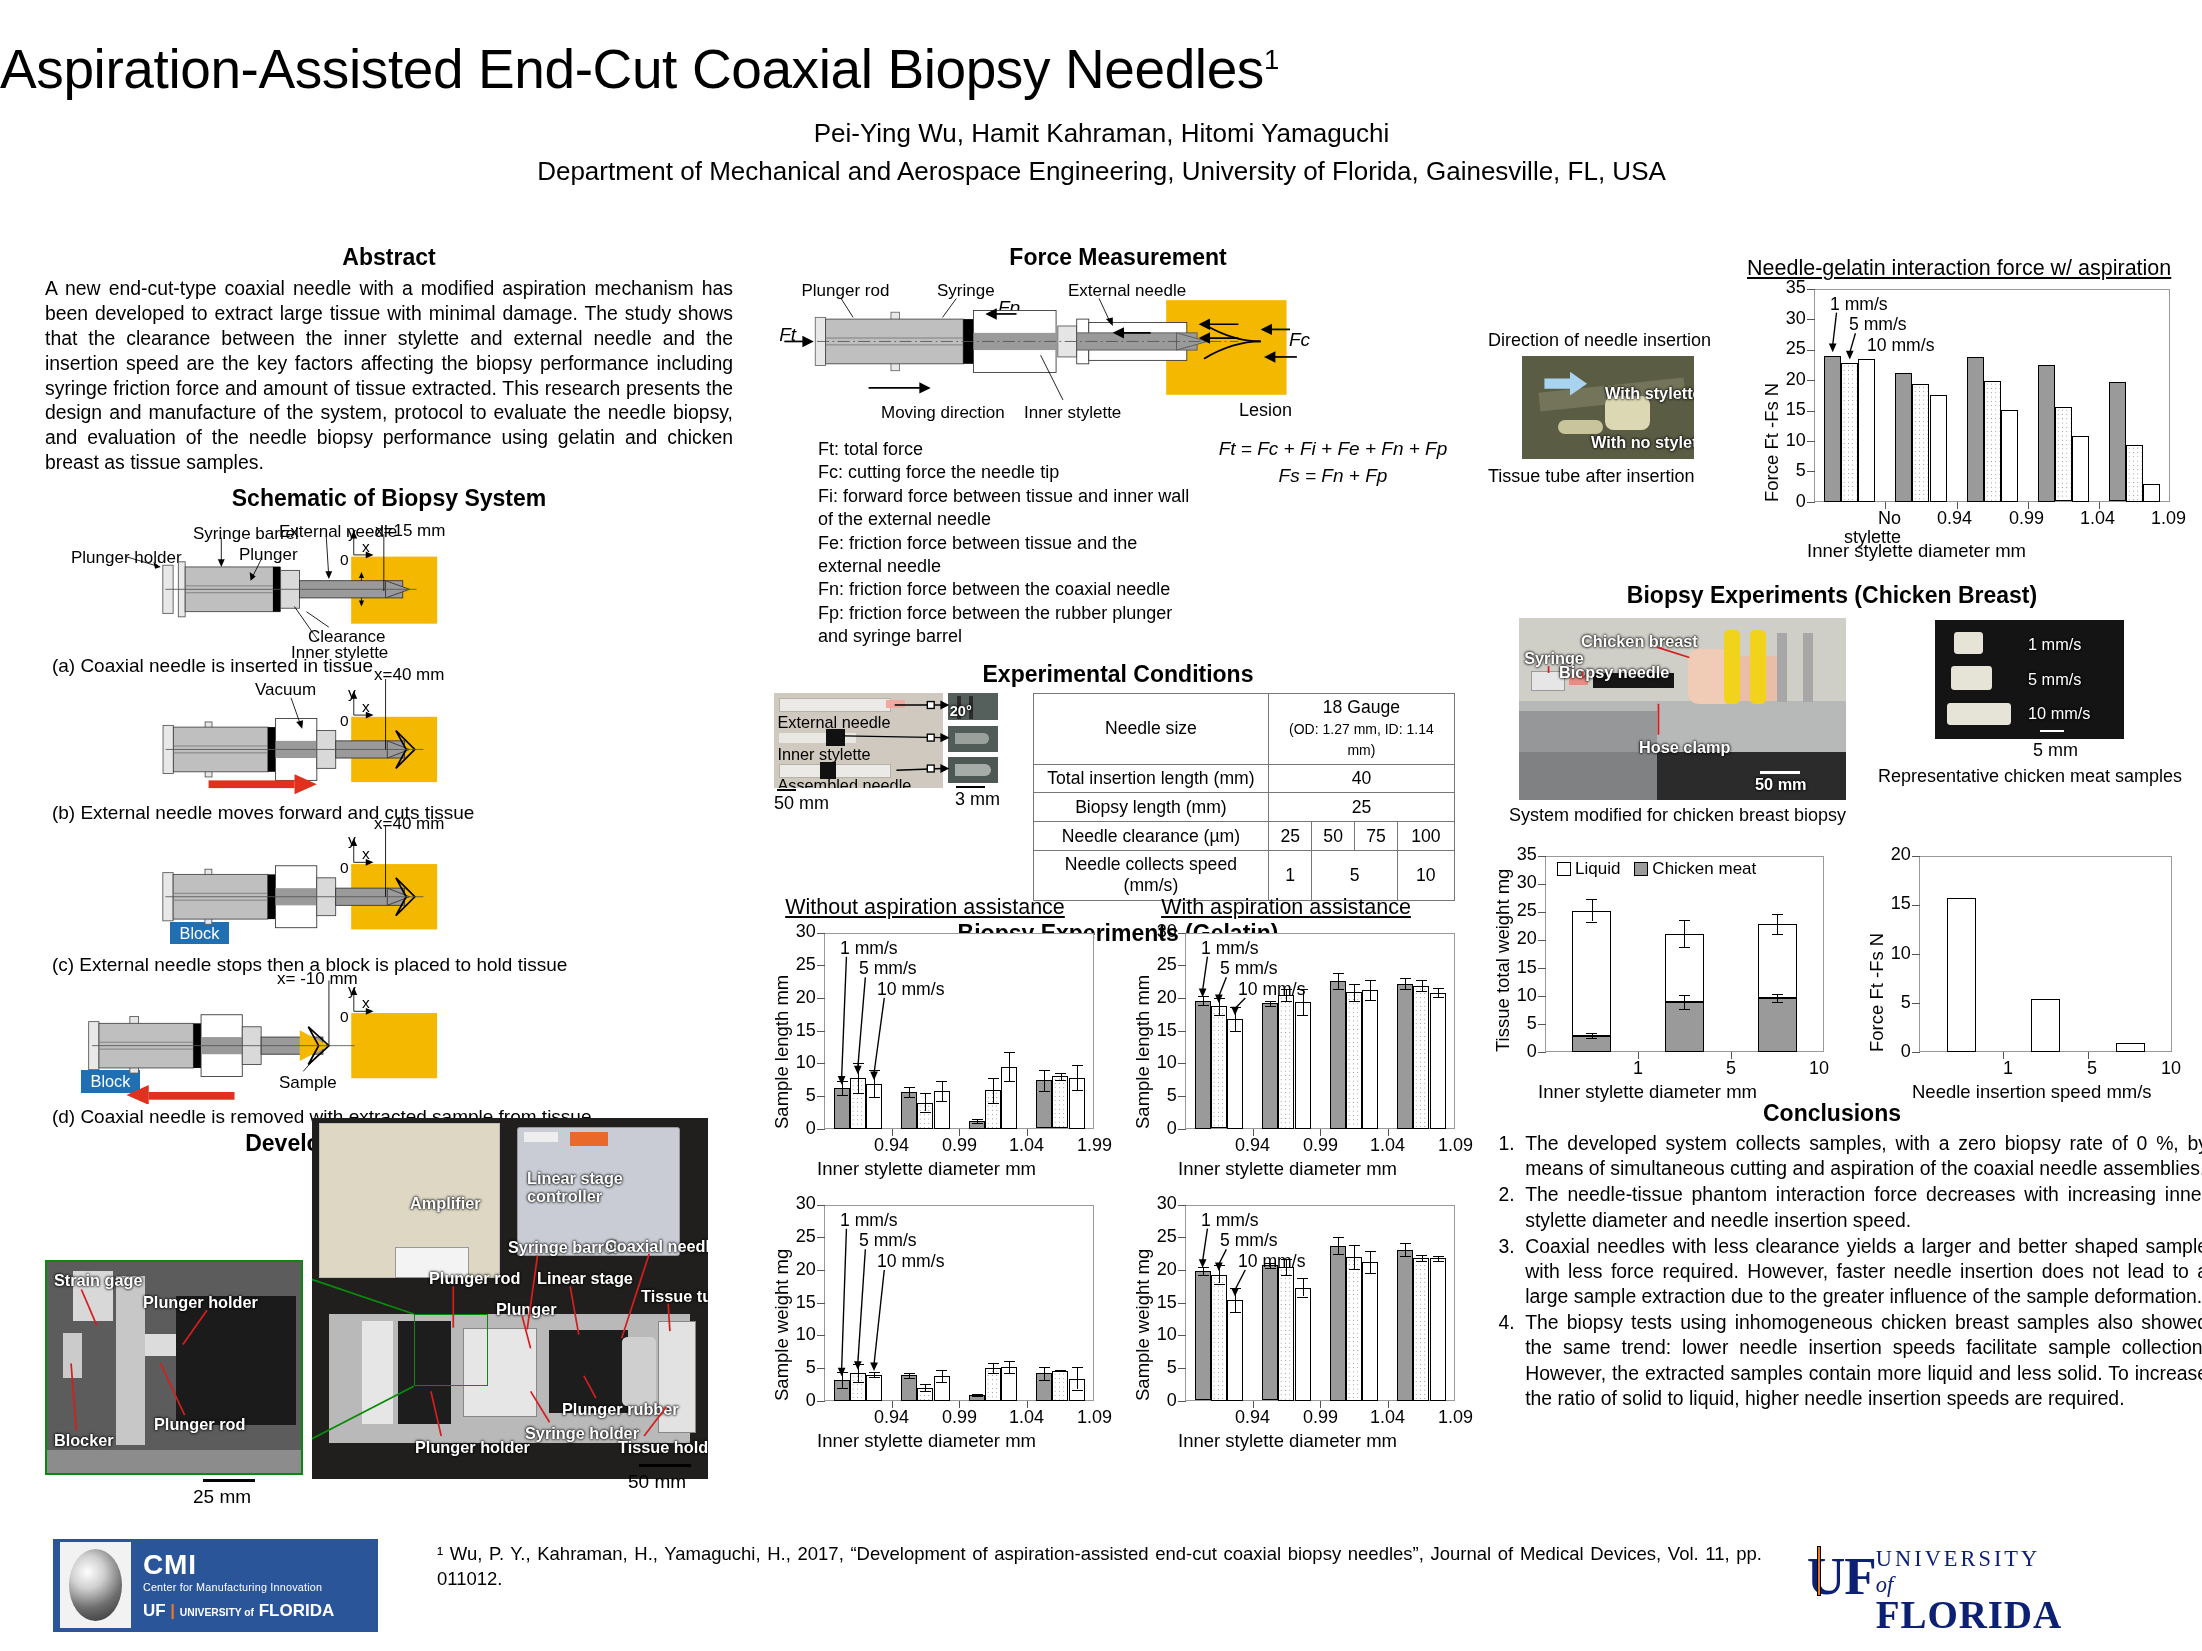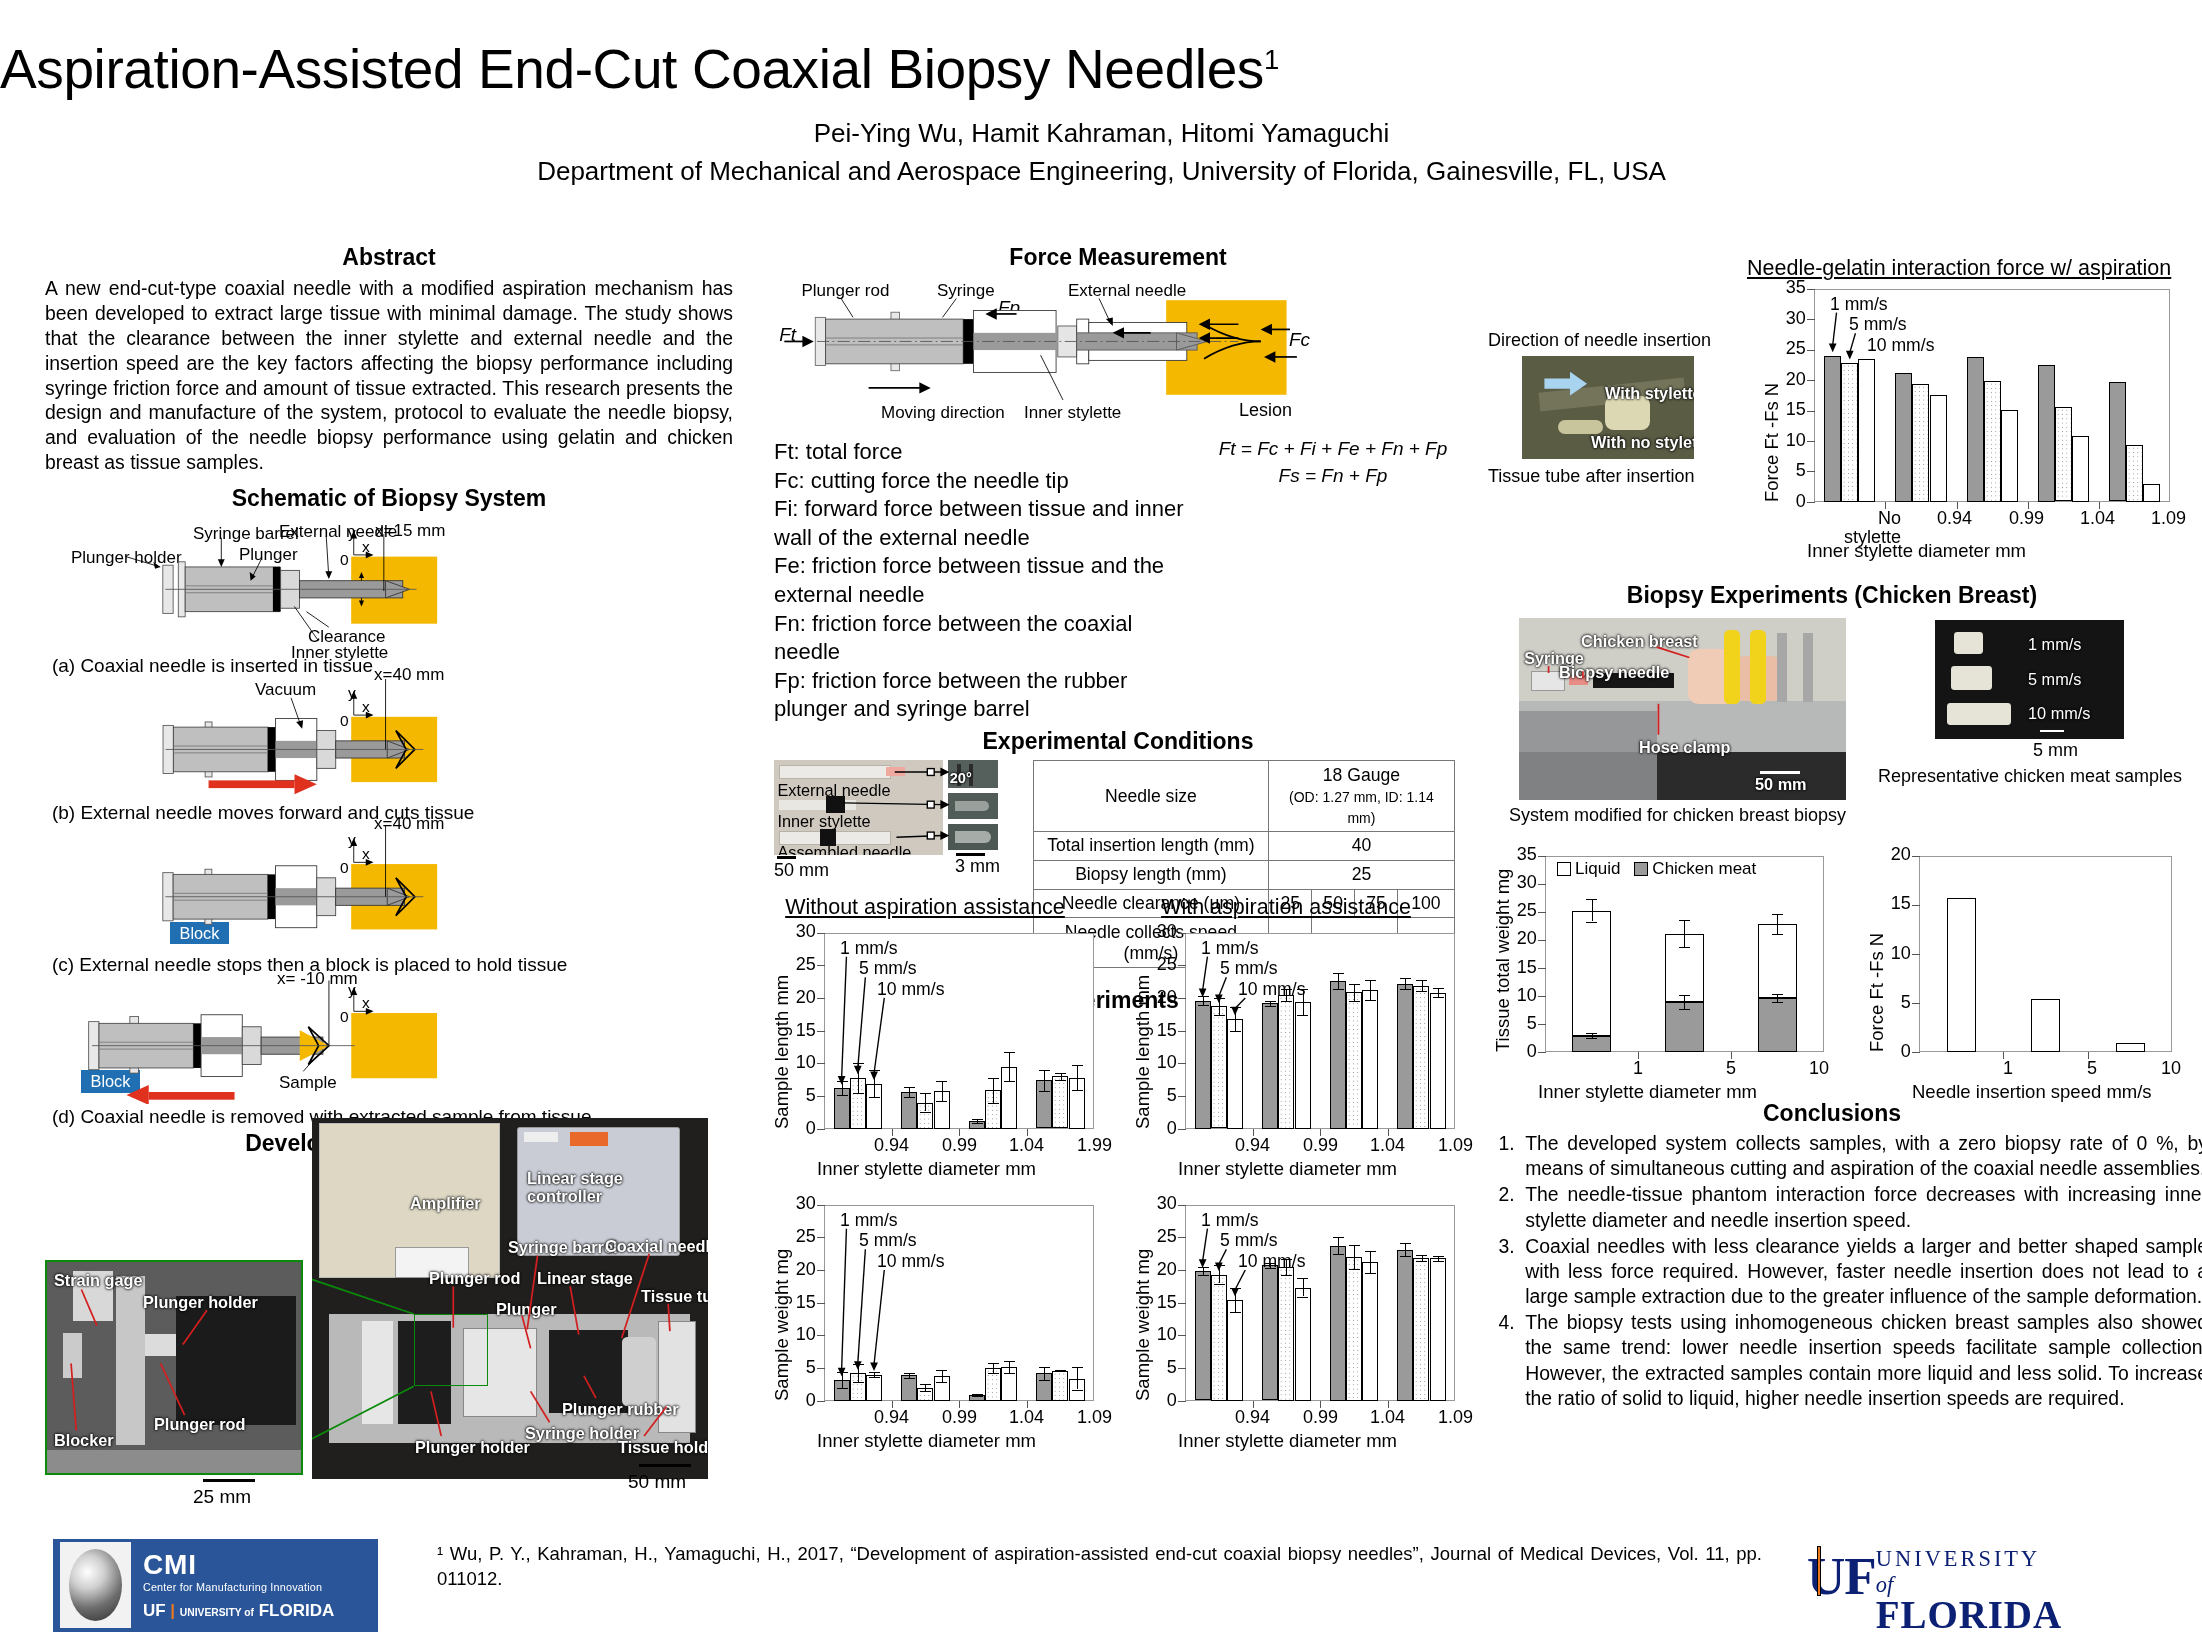--- a/index.html
+++ b/index.html
@@ -35,21 +35,21 @@
   p.body {
     font-size:19.4px; line-height:1.28; text-align:justify;
   }
   .schem { position:relative; width:688px; }
   .lbl { position:absolute; font-size:17px; white-space:nowrap; }
   .caption { font-size:19px; margin:1.7px 0 0 6.9px; }
   .block { background:#1F6FB2; color:#fff; font-size:16.3px;
            text-align:center; line-height:22.4px; }
 
   
-  .forcelist { font-size:22px; line-height:1.3; margin-top:5.2px; }
+  .forcelist { font-size:18px; line-height:1.3; margin-top:5.2px;margin-left:44px; }
   .eq { font-size:19px; font-style:italic; line-height:1.45; }
 
   
   table.cond { border-collapse:collapse; font-size:17.6px; width:422px; }
   table.cond td { border:0.9px solid #777; padding:3.4px 5.2px; text-align:center; }
   table.cond td.lbl-cell { text-align:center; }
   .gauge-sub { font-size:14px; }
 
   
   .chart { position:relative; }
@@ -423,21 +423,21 @@
         <div>Fe: friction force between tissue and the external needle</div>
         <div>Fn: friction force between the coaxial needle</div>
         <div>Fp: friction force between the rubber plunger and syringe barrel</div>
       </div>
       <div class="eq" style="width:258px; padding-top:1.7px">
         <div style="text-align:center">Ft = Fc + Fi + Fe + Fn + Fp</div>
         <div style="text-align:center">Fs = Fn + Fp</div>
       </div>
     </div>
 
-    <h2 class="sec" style="margin-top:4px">Experimental Conditions</h2>
+    <h2 class="sec" style="margin-top:12px">Experimental Conditions</h2>
 
     <div style="display:flex; gap:8.6px; margin-top:3.4px">
 
       <div style="position:relative; width:250px; height:103px">
         <div class="photo" style="left:0;top:0;width:169px;height:95px;background:#cfc9bf;">
           <div style="position:absolute;left:5.2px;top:5.2px;width:112px;height:13.8px;background:#eceae6;border:0.9px solid #b7b2a8"></div>
           <div style="position:absolute;left:112px;top:6.9px;width:19px;height:8.6px;background:#f0a9a1"></div>
           <div style="position:absolute;left:5.2px;top:40px;width:77px;height:10.3px;background:#e9e7e2"></div>
           <div style="position:absolute;left:52px;top:36px;width:19px;height:17px;background:#111"></div>
           <div style="position:absolute;left:5.2px;top:71px;width:112px;height:13.8px;background:#eceae6;border:0.9px solid #b7b2a8"></div>

